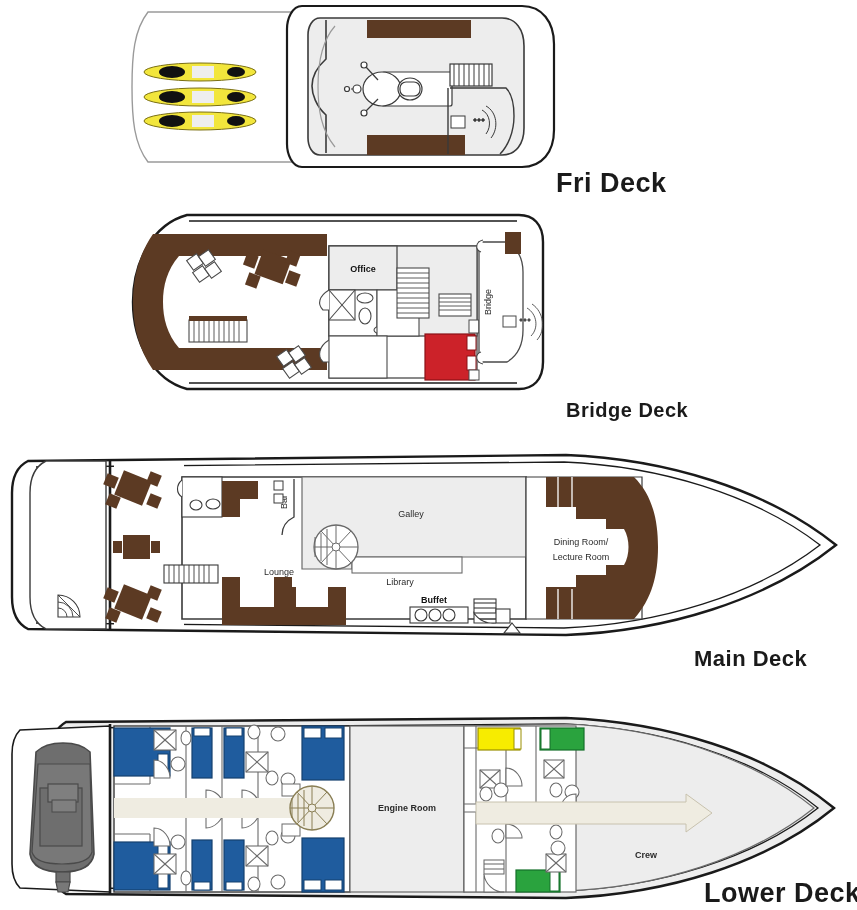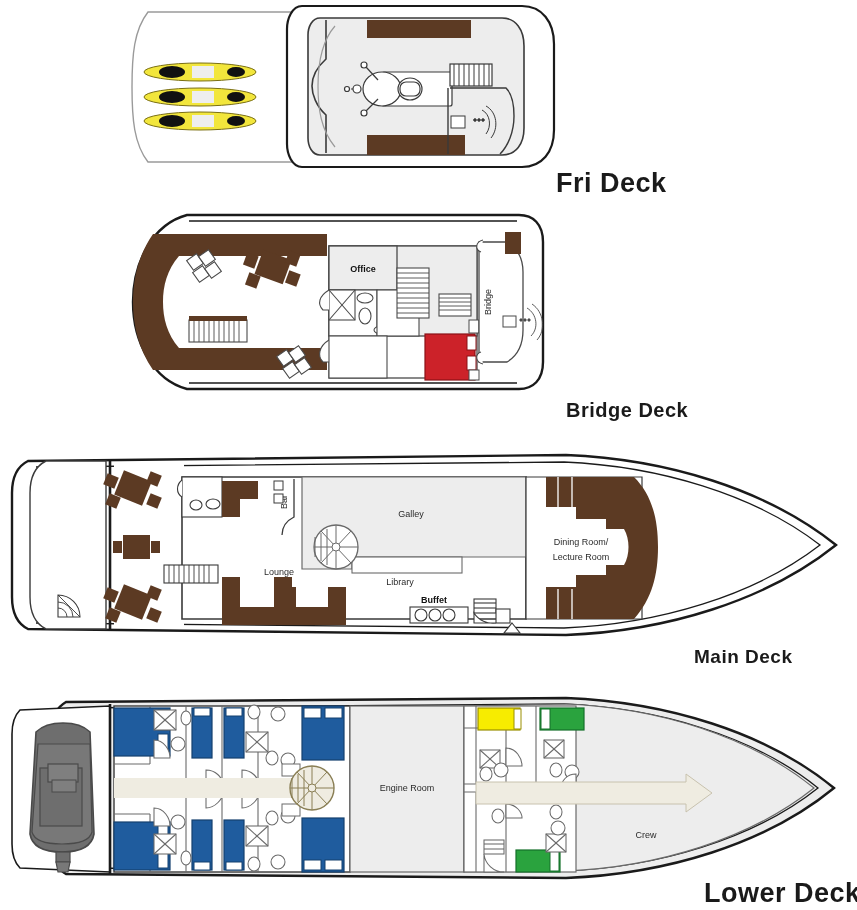--- a/index.html
+++ b/index.html
@@ -327,23 +327,23 @@
   <g>
     <path d="M52 148 A22 22 0 0 1 74 170 L52 170 Z" fill="#ffffff" stroke="#3a3a3a" stroke-width="1.1"></path>
     <g stroke="#3a3a3a" stroke-width="0.9" fill="none">
       <path d="M52 155 A15 15 0 0 1 67 170"></path>
           <path d="M52 161 A9 9 0 0 1 61 170"></path>
       <line x1="52" y1="148" x2="74" y2="170"></line>
     </g>
   </g>
 </svg>
 </div>
-<div class="deck-title" style="left:694px;top:646px;font-size:19px;">Main Deck</div>
-
-<div class="deck" style="left:6px;top:692px;width:845px;height:195px;">
+<div class="deck-title" style="left:694px;top:646px;font-size:22px;">Main Deck</div>
+
+<div class="deck" style="left:6px;top:712px;width:845px;height:195px;font-weight:bold;">
 <svg width="845" height="195" viewBox="0 0 845 195">
 
   <path d="M60 10 L560 6 C660 10 760 40 828 96 C760 152 660 182 560 186 L60 182 C50 176 46 166 46 156 L46 36 C46 26 50 16 60 10 Z" fill="#ededed" stroke="#1a1a1a" stroke-width="2.4"></path>
   <path d="M64 16 L558 12 C652 16 748 44 812 96 C748 147 652 175 558 179 L64 176" fill="none" stroke="#1a1a1a" stroke-width="1.3"></path>
 
   <path d="M14 18 L104 14 L104 180 L14 176 C8 170 6 162 6 152 L6 42 C6 32 8 24 14 18 Z" fill="#ffffff" stroke="#1a1a1a" stroke-width="1.6"></path>
   <line x1="104" y1="12" x2="104" y2="182" stroke="#1a1a1a" stroke-width="2.6"></line>
 
   <g>
     <path d="M30 40 C42 28 72 28 84 40 L88 142 C86 154 76 160 56 160 C36 160 26 154 24 142 Z" fill="#6e6e6e" stroke="#4a4a4a" stroke-width="1.6"></path>

